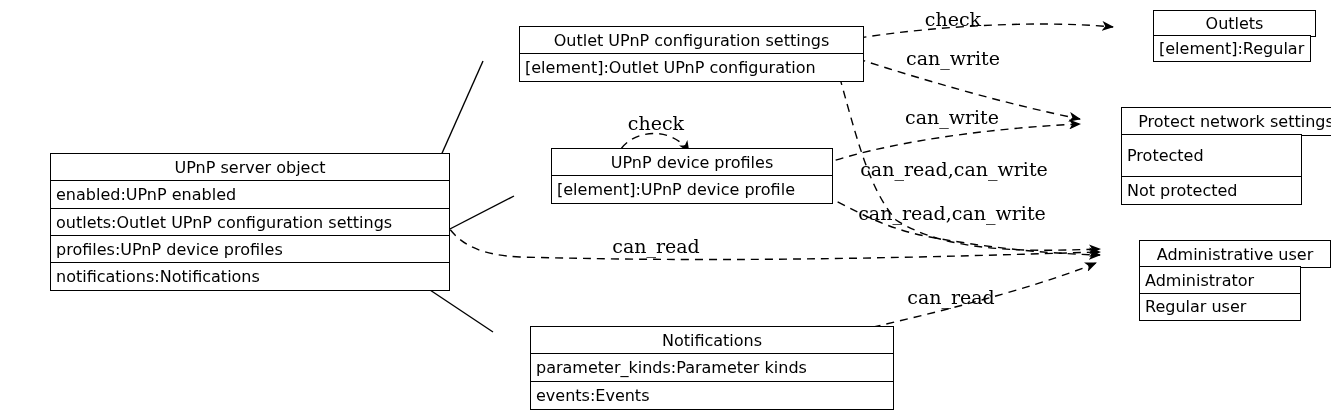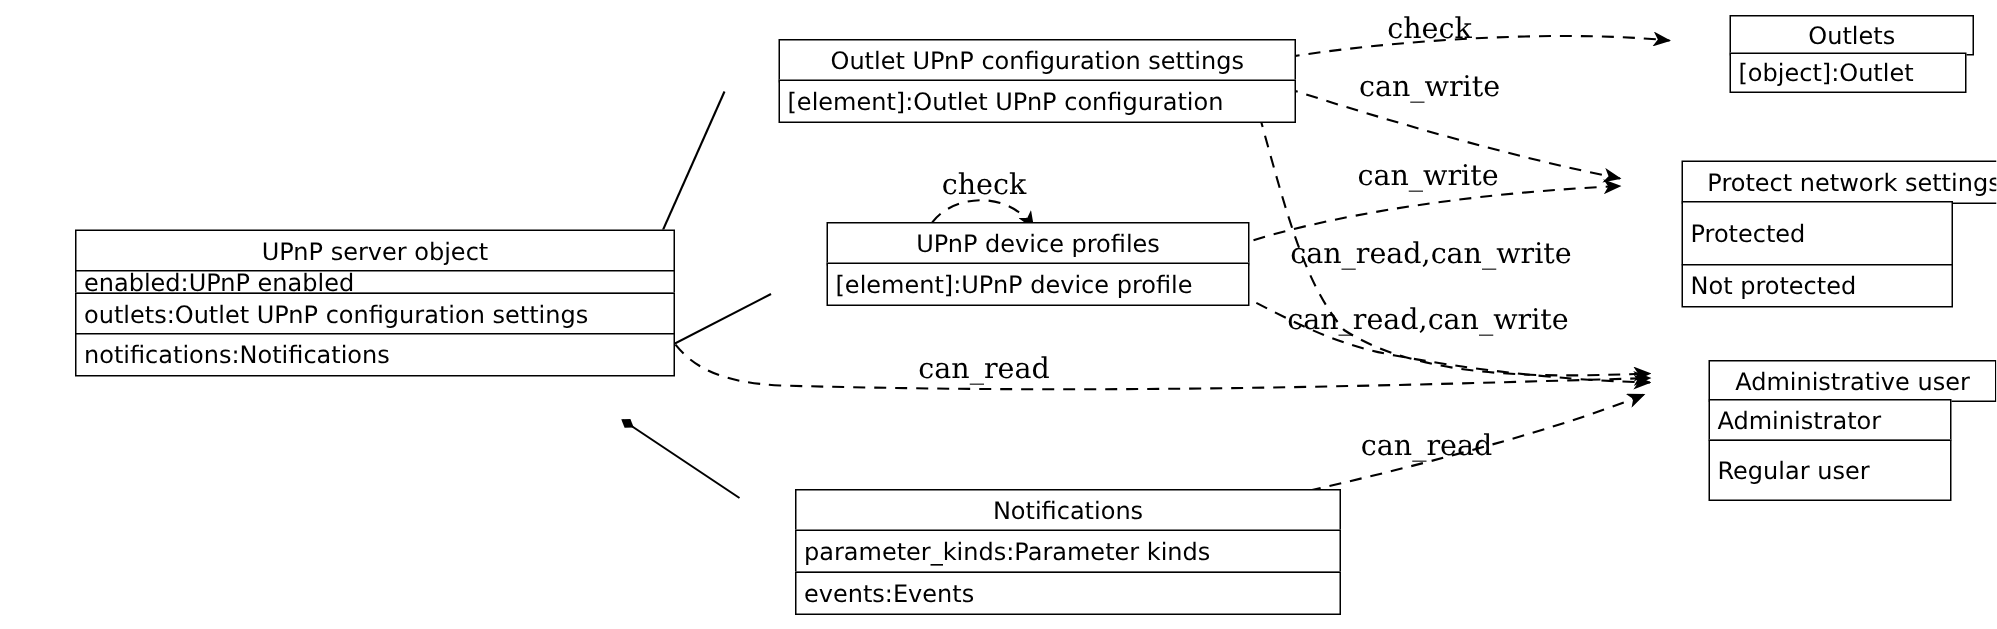--- a/index.html
+++ b/index.html
@@ -65,22 +65,23 @@
       <path d="M 832,50 C 855,130 866,185 896,220 C 950,255 1040,251 1100,249" marker-start="url(#arrow)" marker-end="url(#arrow)"></path>
       <path d="M 800,183 C 850,207 880,228 930,237 C 1000,250 1060,254 1100,255" marker-start="url(#arrow)" marker-end="url(#arrow)"></path>
       <path d="M 414,170 C 448,218 442,253 520,257 C 740,263 930,257 1100,252" marker-end="url(#arrow)"></path>
       <path d="M 818,339 C 910,320 1030,290 1096,263" marker-end="url(#arrow)"></path>
       <path d="M 616,161 C 621,131 670,122 689,152" marker-end="url(#arrow)"></path>
     </g>
   </svg>
 
   <div class="node" style="left:14px;top:153px;width:400px">
     <div class="cell hdr" style="height:29px">UPnP server object</div>
-    <div class="cell" style="height:16px">enabled:UPnP enabled</div>
+    <div class="cell" style="height:29px">enabled:UPnP enabled</div>
     <div class="cell" style="height:29px">outlets:Outlet UPnP configuration settings</div>
+    <div class="cell" style="height:29px">profiles:UPnP device profiles</div>
     <div class="cell" style="height:29px">notifications:Notifications</div>
   </div>
 
   <div class="node" style="left:483px;top:26px;width:345px">
     <div class="cell hdr" style="height:29px">Outlet UPnP configuration settings</div>
     <div class="cell" style="height:29px">[element]:Outlet UPnP configuration</div>
   </div>
 
   <div class="node" style="left:515px;top:148px;width:282px">
     <div class="cell hdr" style="height:29px">UPnP device profiles</div>
@@ -88,33 +89,33 @@
   </div>
 
   <div class="node" style="left:494px;top:326px;width:364px">
     <div class="cell hdr" style="height:29px">Notifications</div>
     <div class="cell" style="height:29px">parameter_kinds:Parameter kinds</div>
     <div class="cell" style="height:29px">events:Events</div>
   </div>
 
   <div class="node" style="left:1117px;top:10px;width:163px">
     <div class="cell hdr" style="height:27px;width:163px">Outlets</div>
-    <div class="cell" style="height:27px;width:158px">[object]:Outlet</div>
+    <div class="cell" style="height:27px;width:158px">[element]:Regular</div>
   </div>
 
   <div class="node" style="left:1085px;top:107px;width:230px">
     <div class="cell hdr" style="height:29px;width:230px">Protect network settings</div>
     <div class="cell" style="height:43px;width:181px">Protected</div>
     <div class="cell" style="height:29px;width:181px">Not protected</div>
   </div>
 
   <div class="node" style="left:1103px;top:240px;width:192px">
     <div class="cell hdr" style="height:28px;width:192px">Administrative user</div>
     <div class="cell" style="height:28px;width:162px">Administrator</div>
-    <div class="cell" style="height:41px;width:162px">Regular user</div>
+    <div class="cell" style="height:28px;width:162px">Regular user</div>
   </div>
 
   <div class="edge-label" style="left:953px;top:19px">check</div>
   <div class="edge-label" style="left:953px;top:58px">can_write</div>
   <div class="edge-label" style="left:952px;top:117px">can_write</div>
   <div class="edge-label" style="left:954px;top:169px">can_read,can_write</div>
   <div class="edge-label" style="left:952px;top:213px">can_read,can_write</div>
   <div class="edge-label" style="left:656px;top:246px">can_read</div>
   <div class="edge-label" style="left:951px;top:297px">can_read</div>
   <div class="edge-label" style="left:656px;top:123px">check</div>

